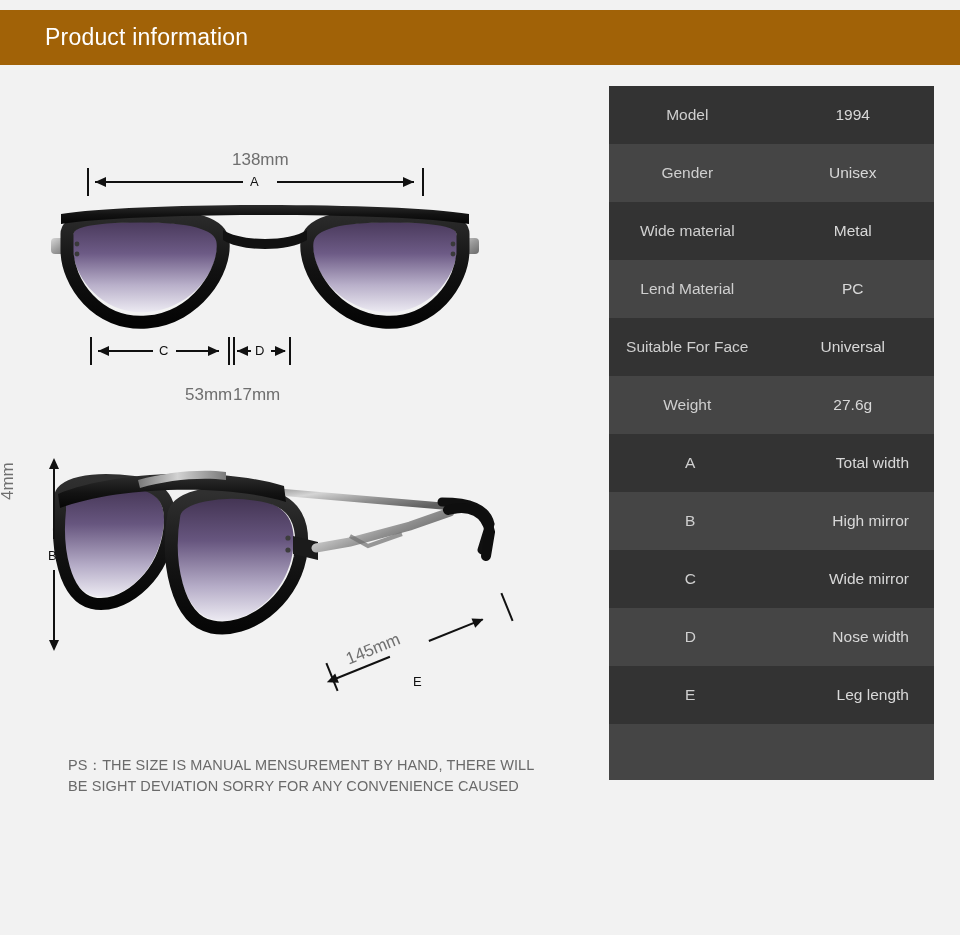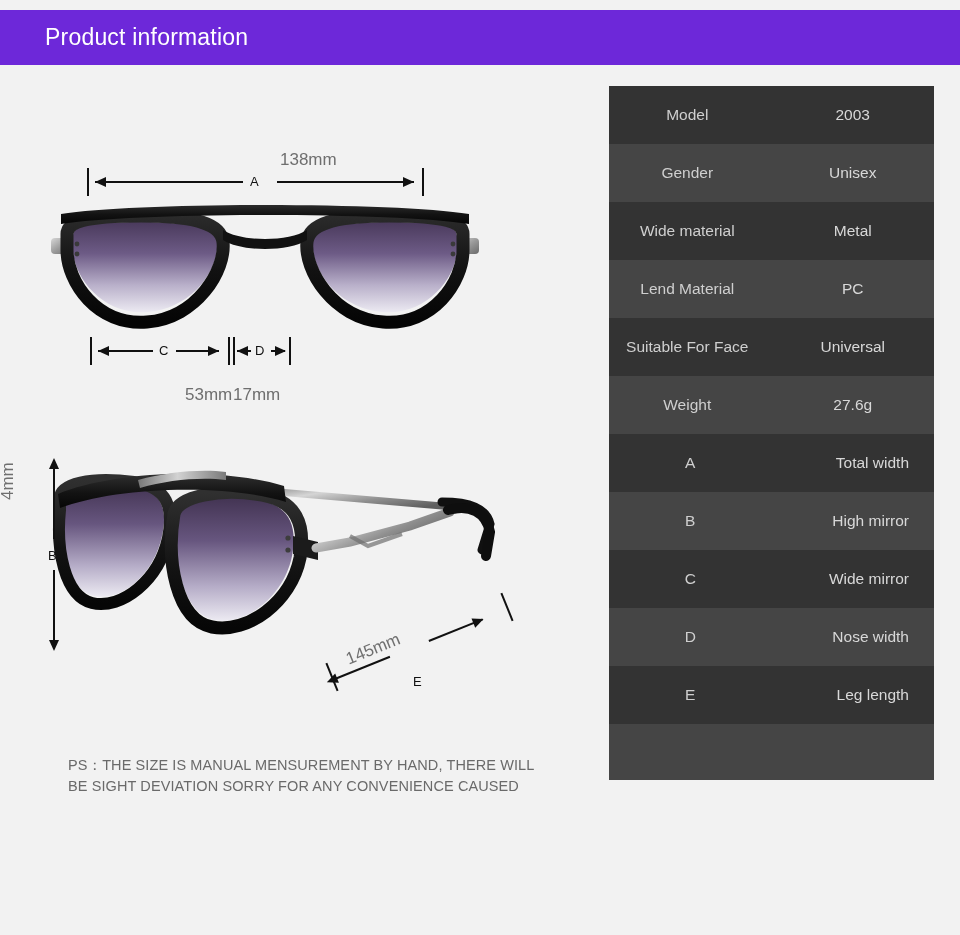--- a/index.html
+++ b/index.html
@@ -16,21 +16,21 @@
     position: relative;
   }
 
   
   .header-bar {
     position: absolute;
     left: 0;
     top: 10px;
     width: 960px;
     height: 55px;
-    background: #6d28d9;
+    background: #a16207;
     display: flex;
     align-items: center;
   }
   .header-title {
     color: #ffffff;
     font-size: 23px;
     font-weight: 400;
     letter-spacing: 0.2px;
     margin-left: 45px;
   }
@@ -209,21 +209,21 @@
     <path d="M16 14 C90 2 350 2 424 14 L424 24 C350 12 90 12 16 24 Z" fill="url(#frameGradF)"></path>
 
     <path d="M178 30 C196 42 244 42 262 30 L262 40 C244 52 196 52 178 40 Z" fill="#111111"></path>
 
     <circle cx="32" cy="44" r="2.4" fill="#3a3a3a"></circle>
     <circle cx="32" cy="54" r="2.4" fill="#3a3a3a"></circle>
     <circle cx="408" cy="44" r="2.4" fill="#3a3a3a"></circle>
     <circle cx="408" cy="54" r="2.4" fill="#3a3a3a"></circle>
   </svg>
 
-  <div class="dim-label" style="left:232px; top:85px;margin-left:48px;">138mm</div>
+  <div class="dim-label" style="left:232px; top:85px;">138mm</div>
   <div class="tick-v" style="left:87px;  top:103px; height:28px;"></div>
   <div class="tick-v" style="left:422px; top:103px; height:28px;"></div>
   <div class="dimline-h" style="left:95px;  top:116px; width:148px;"></div>
   <div class="dimline-h" style="left:277px; top:116px; width:137px;"></div>
   <div class="arrow-l" style="left:95px;  top:112px;"></div>
   <div class="arrow-r" style="left:403px; top:112px;"></div>
   <div class="dim-letter" style="left:250px; top:109px;">A</div>
 
   <div class="tick-v" style="left:90px;  top:272px; height:28px;"></div>
   <div class="tick-v" style="left:228px; top:272px; height:28px;"></div>
@@ -322,21 +322,21 @@
 
   <div class="ps-note">
     <div>PS：THE SIZE IS MANUAL MENSUREMENT BY HAND, THERE WILL</div>
     <div>BE SIGHT DEVIATION SORRY FOR ANY CONVENIENCE CAUSED</div>
   </div>
 </div>
 
 <div class="spec-table" id="spec-table">
     <div class="spec-row odd">
       <div class="spec-key">Model</div>
-      <div class="spec-val">2003</div>
+      <div class="spec-val">1994</div>
     </div>
     <div class="spec-row even">
       <div class="spec-key">Gender</div>
       <div class="spec-val">Unisex</div>
     </div>
     <div class="spec-row odd">
       <div class="spec-key">Wide material</div>
       <div class="spec-val">Metal</div>
     </div>
     <div class="spec-row even">

